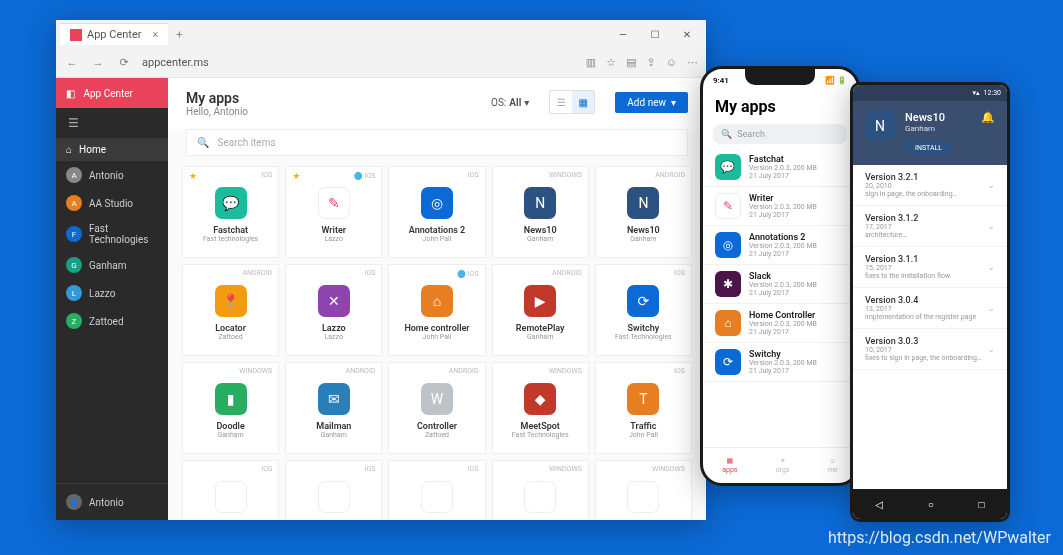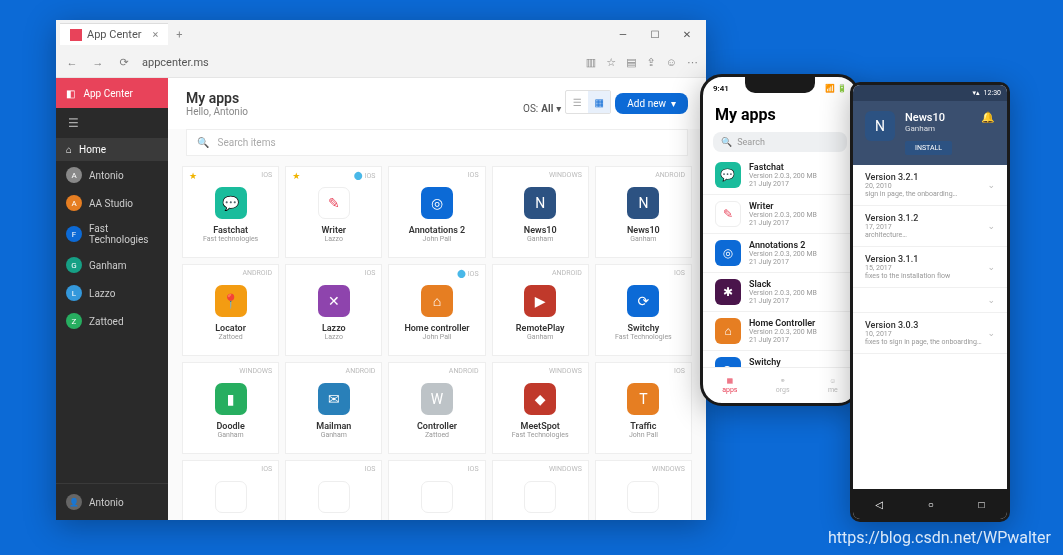--- a/index.html
+++ b/index.html
@@ -27,39 +27,39 @@
 .sb-hamburger{padding:8px 12px;color:#aaa;font-size:12px}
 .sb-item{display:flex;align-items:center;gap:7px;padding:6px 10px;color:#ccc}
 .sb-item.active{background:#3a3a3a;color:#fff}
 .sb-avatar{width:16px;height:16px;border-radius:50%;display:inline-flex;align-items:center;justify-content:center;font-size:8px;color:#fff;flex-shrink:0}
 .sb-footer{margin-top:auto;padding:10px;display:flex;align-items:center;gap:7px;border-top:1px solid #3a3a3a}
 
 .main{flex:1;background:#fafafa;display:flex;flex-direction:column;overflow:hidden}
 .header{padding:12px 18px;display:flex;align-items:flex-start;background:#fff}
 .header h1{font-size:14px;font-weight:600;color:#333}
 .header .sub{font-size:10px;color:#888}
-.header-right{margin-left:auto;display:flex;align-items:flex-end;gap:4px;font-size:10px;color:#555}
+.header-right{margin-left:auto;display:flex;align-items:center;gap:20px;font-size:10px;color:#555}
 .os-filter{display:flex;align-items:center;gap:3px}
 .view-toggle{display:flex;border:1px solid #e0e0e0;border-radius:2px}
 .vt-btn{width:22px;height:22px;display:flex;align-items:center;justify-content:center;color:#aaa}
 .vt-btn.active{background:#e8f0fb;color:#0c6ad6}
-.add-new{background:#0c6ad6;color:#fff;padding:5px 12px;border-radius:8px;display:flex;align-items:center;gap:5px;font-size:10px}
+.add-new{background:#0c6ad6;color:#fff;padding:5px 12px;border-radius:2px;display:flex;align-items:center;gap:5px;font-size:10px}
 
 .search{margin:0 18px 10px;background:#fff;border:1px solid #eee;padding:7px 10px;display:flex;align-items:center;gap:8px;font-size:10px;color:#aaa}
 .grid{padding:0 14px;display:grid;grid-template-columns:repeat(5,1fr);gap:6px;overflow-y:auto}
 .card{background:#fff;border:1px solid #eee;padding:6px;display:flex;flex-direction:column;align-items:center;height:92px;position:relative}
 .card-top{position:absolute;top:4px;left:6px;right:6px;display:flex;justify-content:space-between;font-size:7px;color:#bbb;text-transform:uppercase}
 .star{color:#f0b400;font-size:9px}
 .hockey{color:#49b8e8;font-size:8px}
 .app-icon{width:32px;height:32px;border-radius:7px;margin-top:14px;display:flex;align-items:center;justify-content:center;color:#fff;font-size:14px}
 .card-name{font-size:9px;font-weight:600;color:#333;margin-top:6px}
 .card-owner{font-size:7px;color:#999}
 
 
-.iphone{position:absolute;left:700px;top:74px;width:160px;height:332px;background:#fff;border-radius:22px;border:3px solid #1a1a1a;box-shadow:0 6px 30px rgba(0,0,0,.3);overflow:hidden;display:flex;flex-direction:column}
+.iphone{position:absolute;left:700px;top:66px;width:160px;height:420px;background:#fff;border-radius:22px;border:3px solid #1a1a1a;box-shadow:0 6px 30px rgba(0,0,0,.3);overflow:hidden;display:flex;flex-direction:column}
 .notch{position:absolute;top:0;left:50%;transform:translateX(-50%);width:70px;height:16px;background:#1a1a1a;border-radius:0 0 10px 10px;z-index:2}
 .ios-status{height:22px;display:flex;align-items:center;justify-content:space-between;padding:0 10px;font-size:8px;font-weight:600}
 .ios-header{padding:6px 12px 4px}
 .ios-header h2{font-size:16px;font-weight:700}
 .ios-search{margin:4px 10px;background:#eef0f2;border-radius:8px;padding:5px 8px;font-size:9px;color:#999;display:flex;align-items:center;gap:5px}
 .ios-list{flex:1;overflow:hidden}
 .ios-item{display:flex;align-items:center;gap:8px;padding:6px 12px;border-bottom:1px solid #f0f0f0}
 .ios-icon{width:26px;height:26px;border-radius:6px;display:flex;align-items:center;justify-content:center;color:#fff;font-size:12px;flex-shrink:0}
 .ios-name{font-size:9px;font-weight:600;color:#222}
 .ios-meta{font-size:7px;color:#999}
@@ -480,20 +480,25 @@
   </div>
       <div class="and-item">
     <div>
           <div class="and-name">Version 3.1.1</div>
     <div class="and-meta">15, 2017</div>
     <div class="and-meta">fixes to the installation flow</div>
         </div>
     <div class="and-chev">⌄</div>
   </div>
       <div class="and-item">
+    <div>
+          <div class="and-name">Version 3.0.4</div>
+    <div class="and-meta">13, 2017</div>
+    <div class="and-meta">implementation of the register page</div>
+        </div>
     <div class="and-chev">⌄</div>
   </div>
       <div class="and-item">
     <div>
           <div class="and-name">Version 3.0.3</div>
     <div class="and-meta">10, 2017</div>
     <div class="and-meta">fixes to sign in page, the onboarding…</div>
         </div>
     <div class="and-chev">⌄</div>
   </div>

